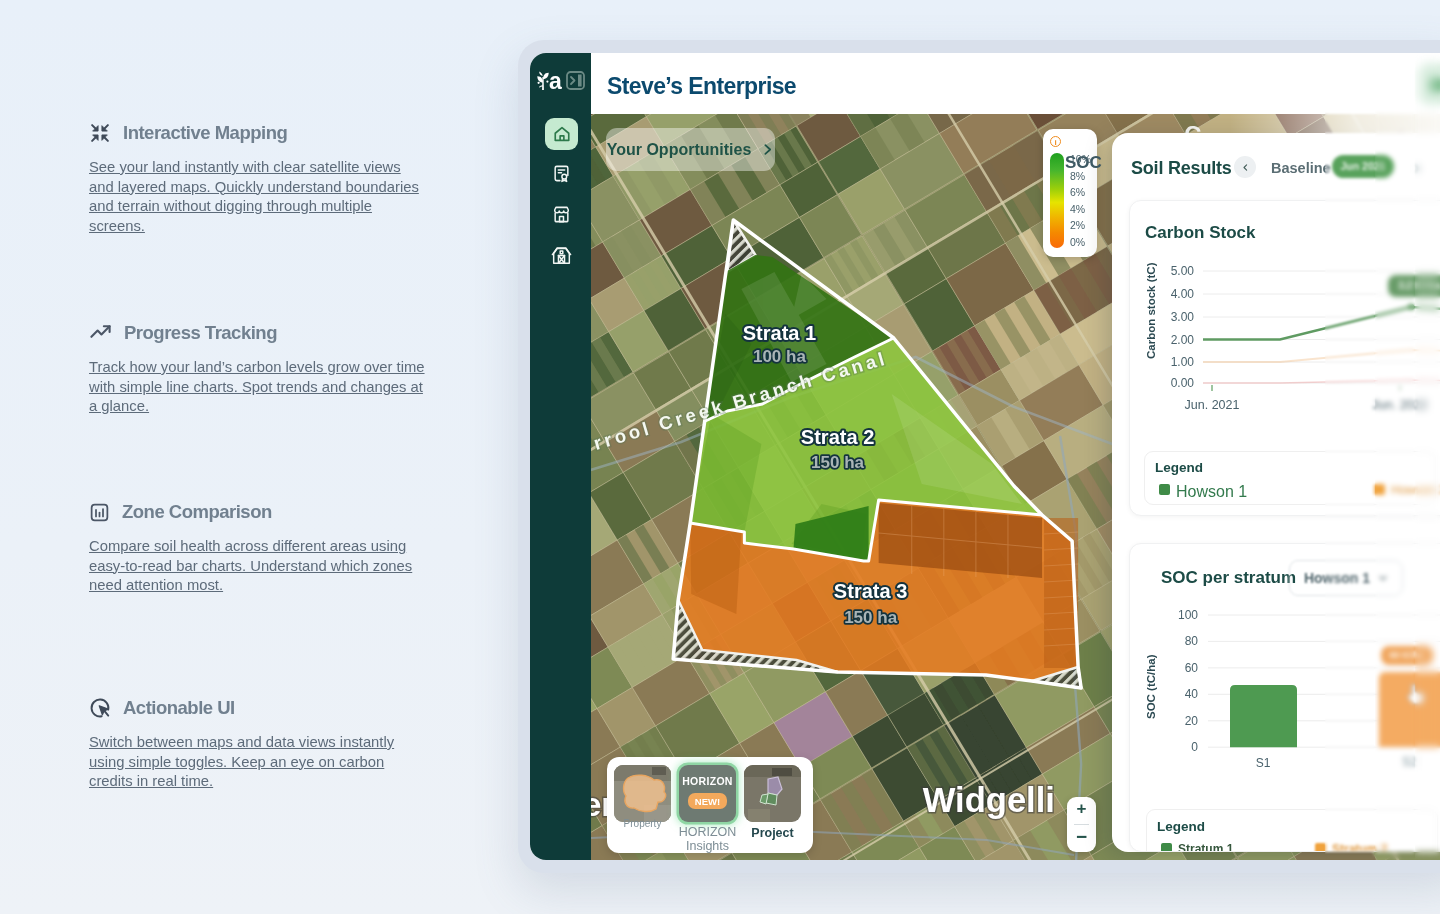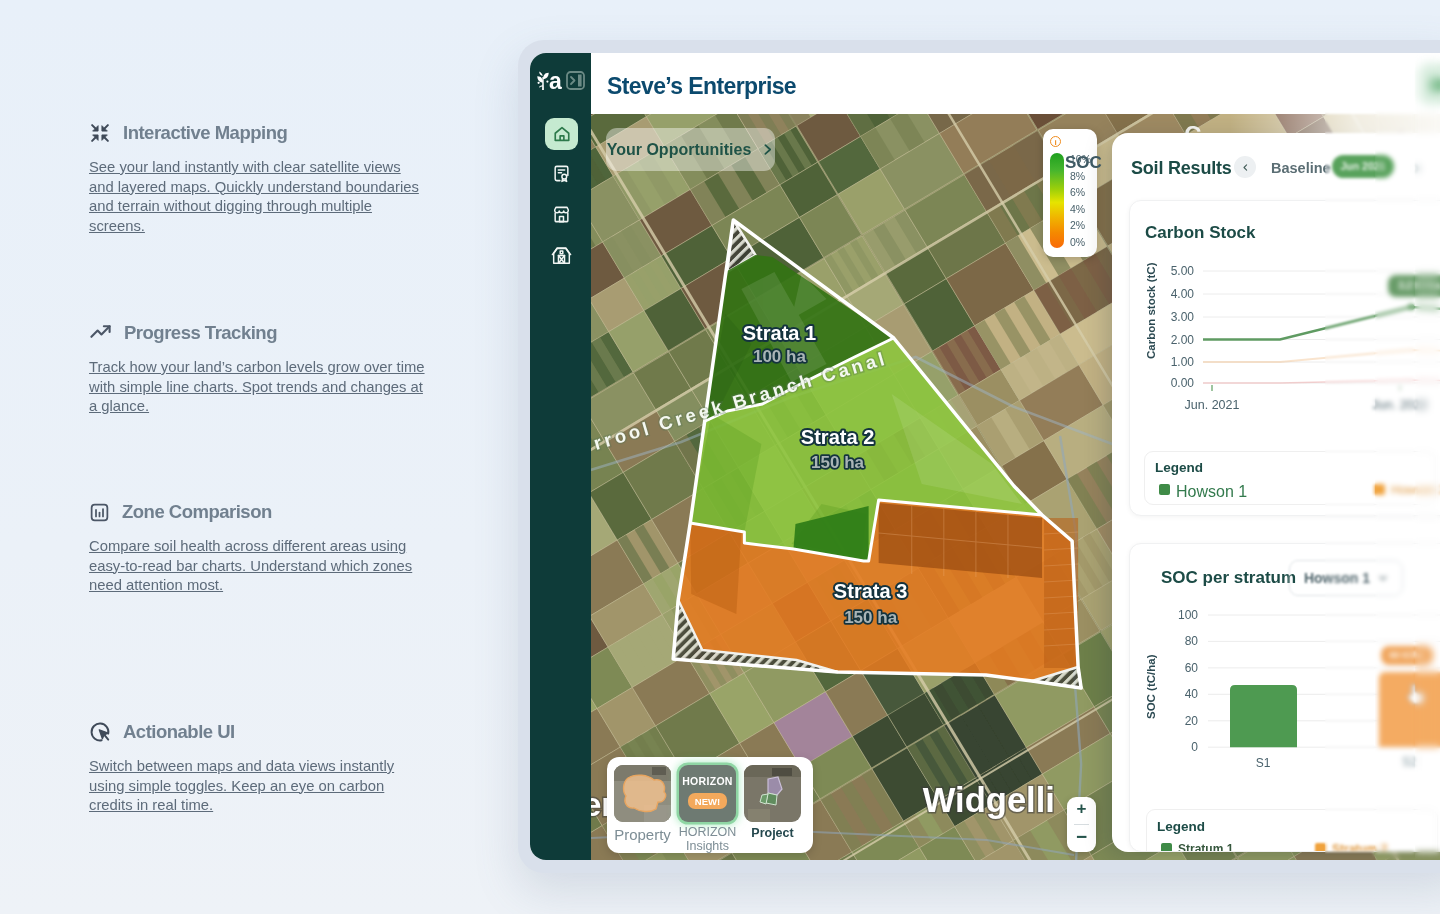--- a/index.html
+++ b/index.html
@@ -39,21 +39,21 @@
 <div class="feat" style="top:501px;">
   <h3><svg width="21" height="21" viewBox="0 0 24 24" fill="none" stroke="#4b5666" stroke-width="2" stroke-linecap="round" stroke-linejoin="round">
         <rect x="3" y="3" width="18" height="18" rx="3.5"></rect>
         <line x1="8" y1="16.5" x2="8" y2="9"></line>
         <line x1="12" y1="16.5" x2="12" y2="12"></line>
         <line x1="16" y1="16.5" x2="16" y2="8"></line>
       </svg>Zone Comparison</h3>
   <p>Compare soil health across different areas using<br>easy-to-read bar charts. Understand which zones<br>need attention most.</p>
 </div>
 
-<div class="feat" style="top:721px;">
+<div class="feat" style="top:697px;">
   <h3><svg width="22" height="22" viewBox="0 0 24 24" fill="none" stroke="#3f4a59" stroke-width="2.1" stroke-linecap="round" stroke-linejoin="round">
         <path d="M 21 13.8 A 9.2 9.2 0 1 0 13.8 21"></path>
         <path d="M11.2 9.6 L20.8 13.2 L16.6 15.1 L14.6 19.4 Z" fill="#3f4a59" stroke-width="1.4"></path>
         <line x1="17" y1="15.5" x2="21" y2="20.3"></line>
       </svg>Actionable UI</h3>
   <p>Switch between maps and data views instantly<br>using simple toggles. Keep an eye on carbon<br>credits in real time.</p>
 </div>
 
 <div style="position:absolute; left:518px; top:40px; width:952px; height:833px; background:#d9e0eb; border-radius:26px; box-shadow:0 18px 45px rgba(90,110,140,0.18);"></div>
 
@@ -1040,21 +1040,21 @@
 
     <div style="position:absolute; left:7px; top:8px; width:57px; height:57px; border-radius:9px; overflow:hidden; background:#8f8d7f;">
       <svg width="57" height="57">
           <rect width="57" height="57" fill="#8f8d7f"></rect>
           <rect x="0" y="0" width="57" height="16" fill="#7c7a6c"></rect>
           <rect x="30" y="40" width="27" height="17" fill="#98968a"></rect>
           <rect x="38" y="2" width="14" height="8" fill="#5f5d52"></rect>
           <path d="M14 13 C22 8 34 10 40 15 C48 13 52 20 50 27 C54 30 50 38 44 37 L42 44 C36 48 26 47 20 43 C13 44 9 37 12 31 C8 26 9 17 14 13 Z" fill="#eebf8e" fill-opacity="0.85" stroke="#e8a55f" stroke-width="1.4"></path>
         </svg>
     </div>
-    <div style="position:absolute; left:7px; top:69px; width:57px; text-align:center; font-size:15px; color:#7d8d95;">Property</div>
+    <div style="position:absolute; left:7px; top:61px; width:57px; text-align:center; font-size:10px; color:#7d8d95;">Property</div>
 
     <div style="position:absolute; left:72px; top:8px; width:57px; height:57px; border-radius:9px; background:#6e7a72; box-shadow:0 0 0 2.5px #8fd6a4, 0 0 9px 3px rgba(110,220,150,0.55); display:flex; flex-direction:column; align-items:center;">
       <div style="margin-top:10px; font-size:10.5px; font-weight:700; color:#ffffff; letter-spacing:0.3px;">HORIZON</div>
       <div style="margin-top:6px; background:#f3a95c; color:#ffffff; font-size:9.5px; font-weight:700; padding:2.5px 7px; border-radius:7px;">NEW!</div>
     </div>
     <div style="position:absolute; left:64px; top:69px; width:73px; text-align:center; font-size:12.5px; color:#7d8d95; line-height:13.5px;">HORIZON<br>Insights</div>
 
     <div style="position:absolute; left:137px; top:8px; width:57px; height:57px; border-radius:9px; overflow:hidden;">
       <svg width="57" height="57">
           <rect width="57" height="57" fill="#7a7668"></rect>

